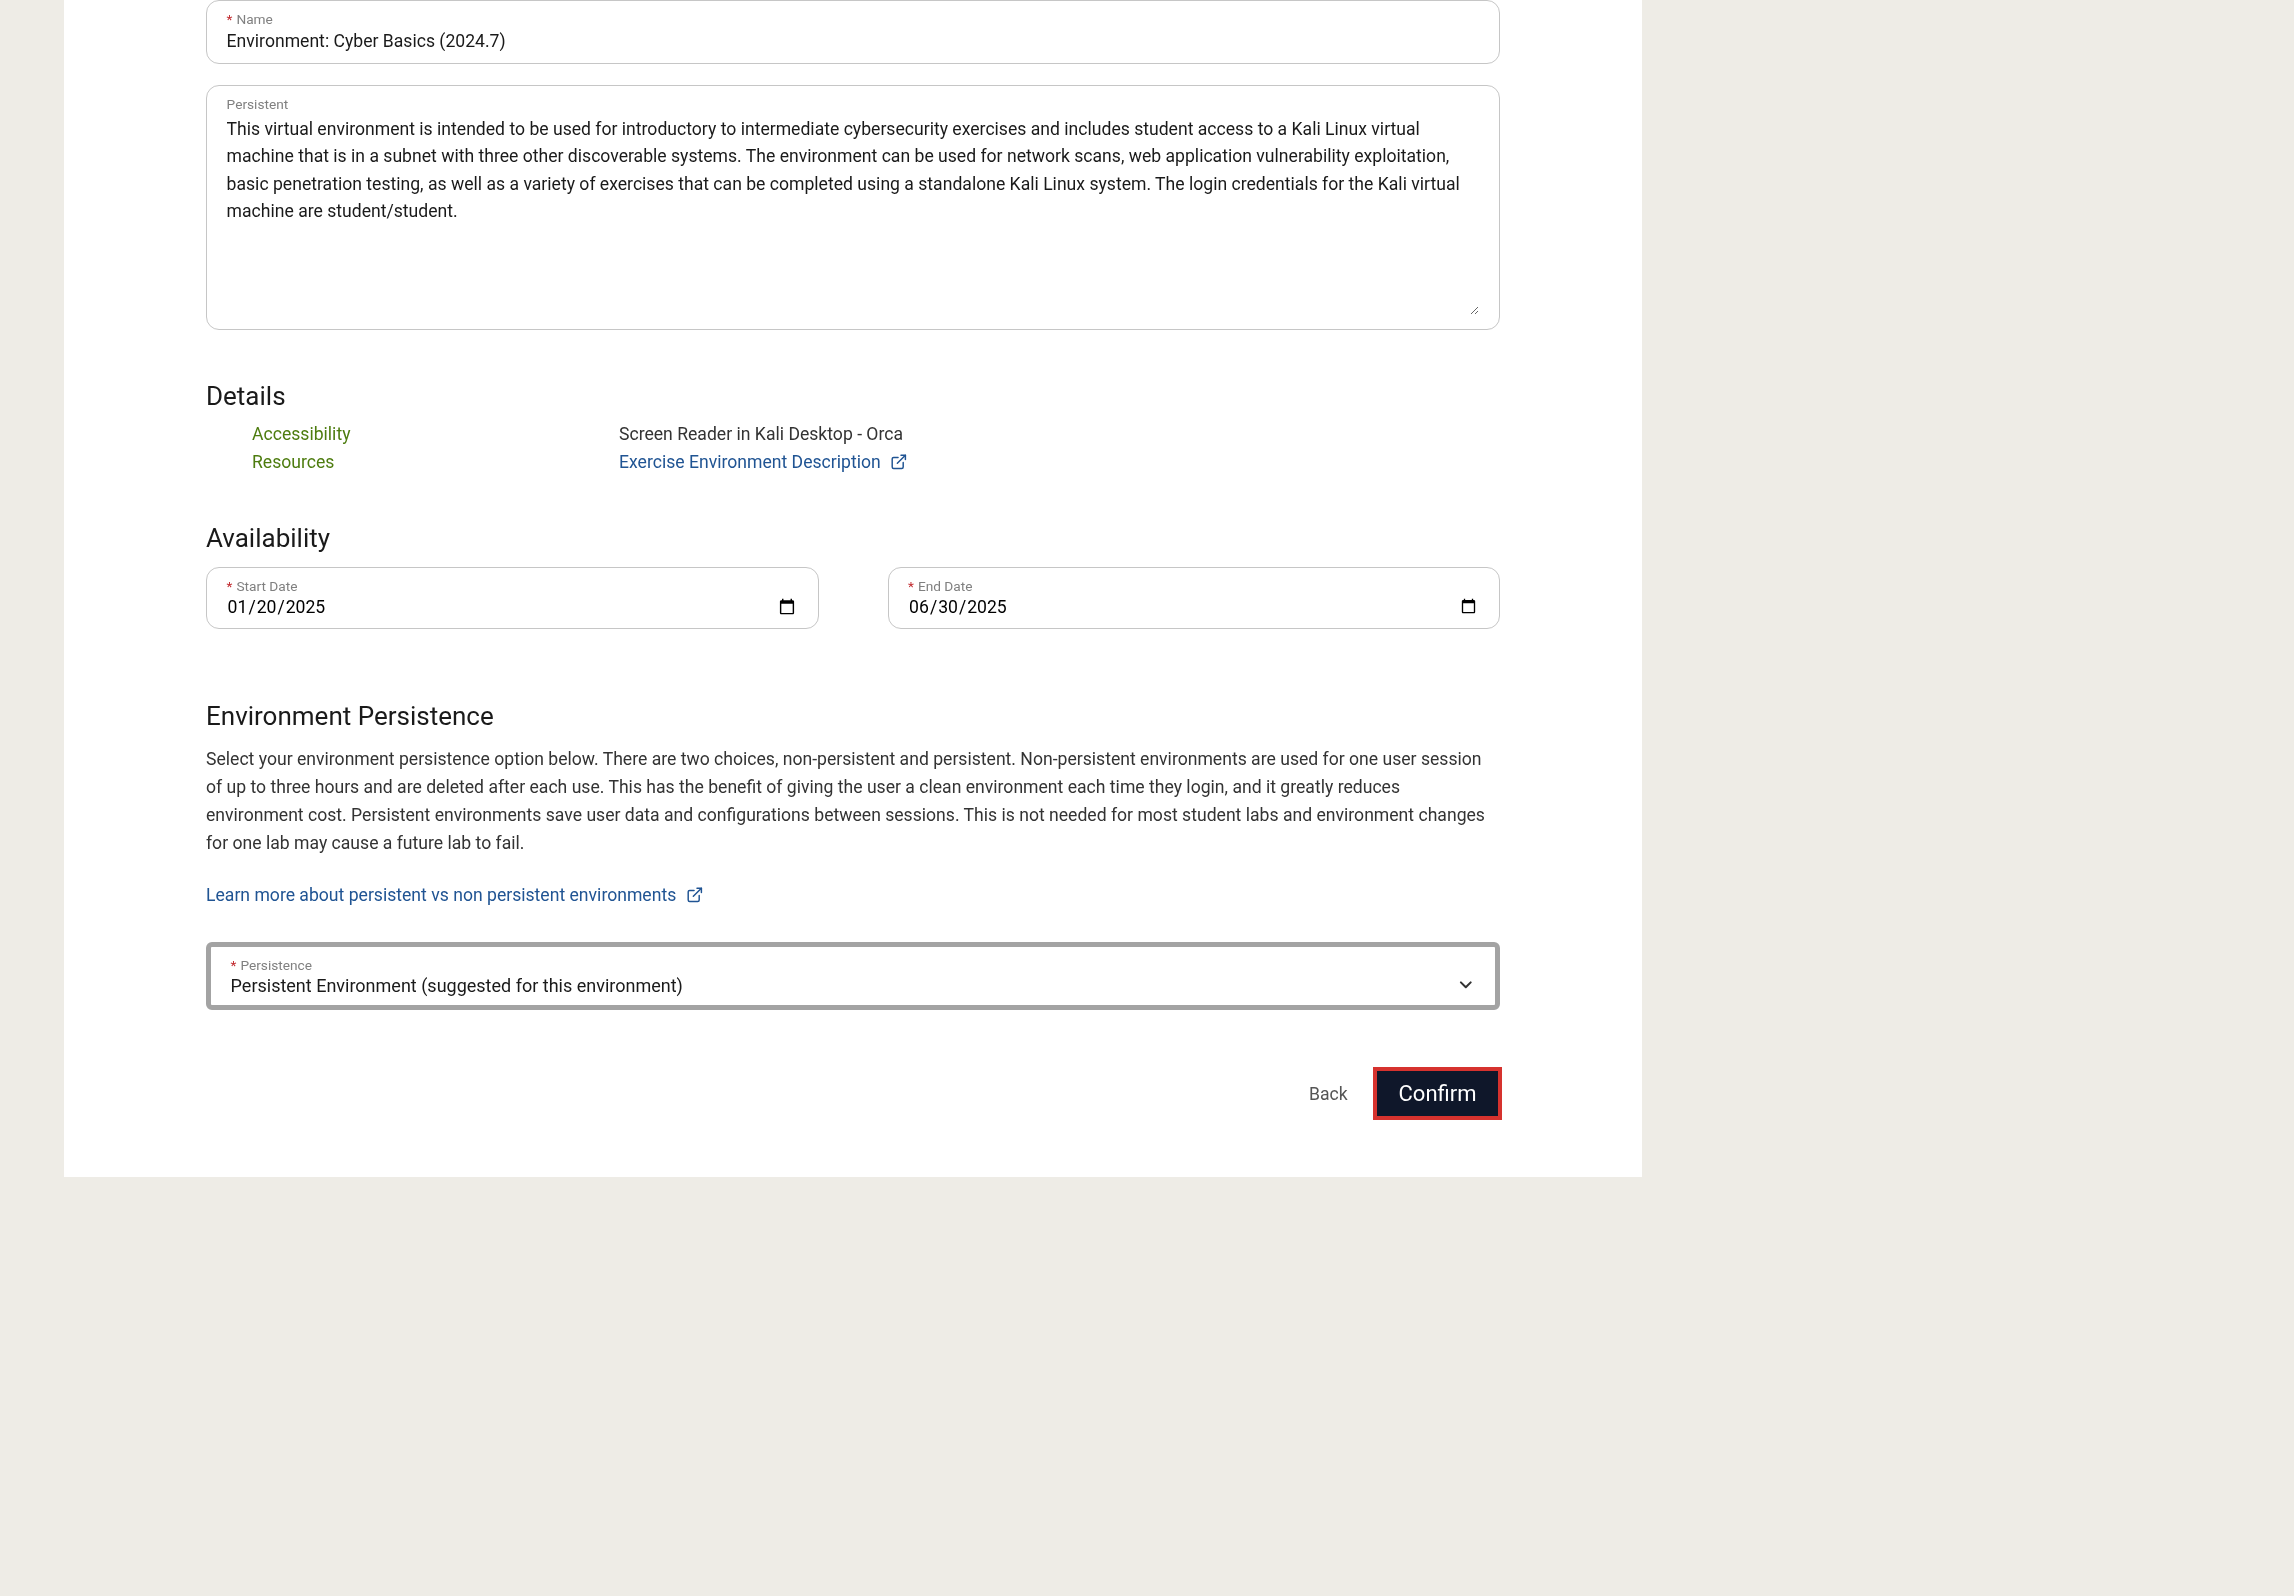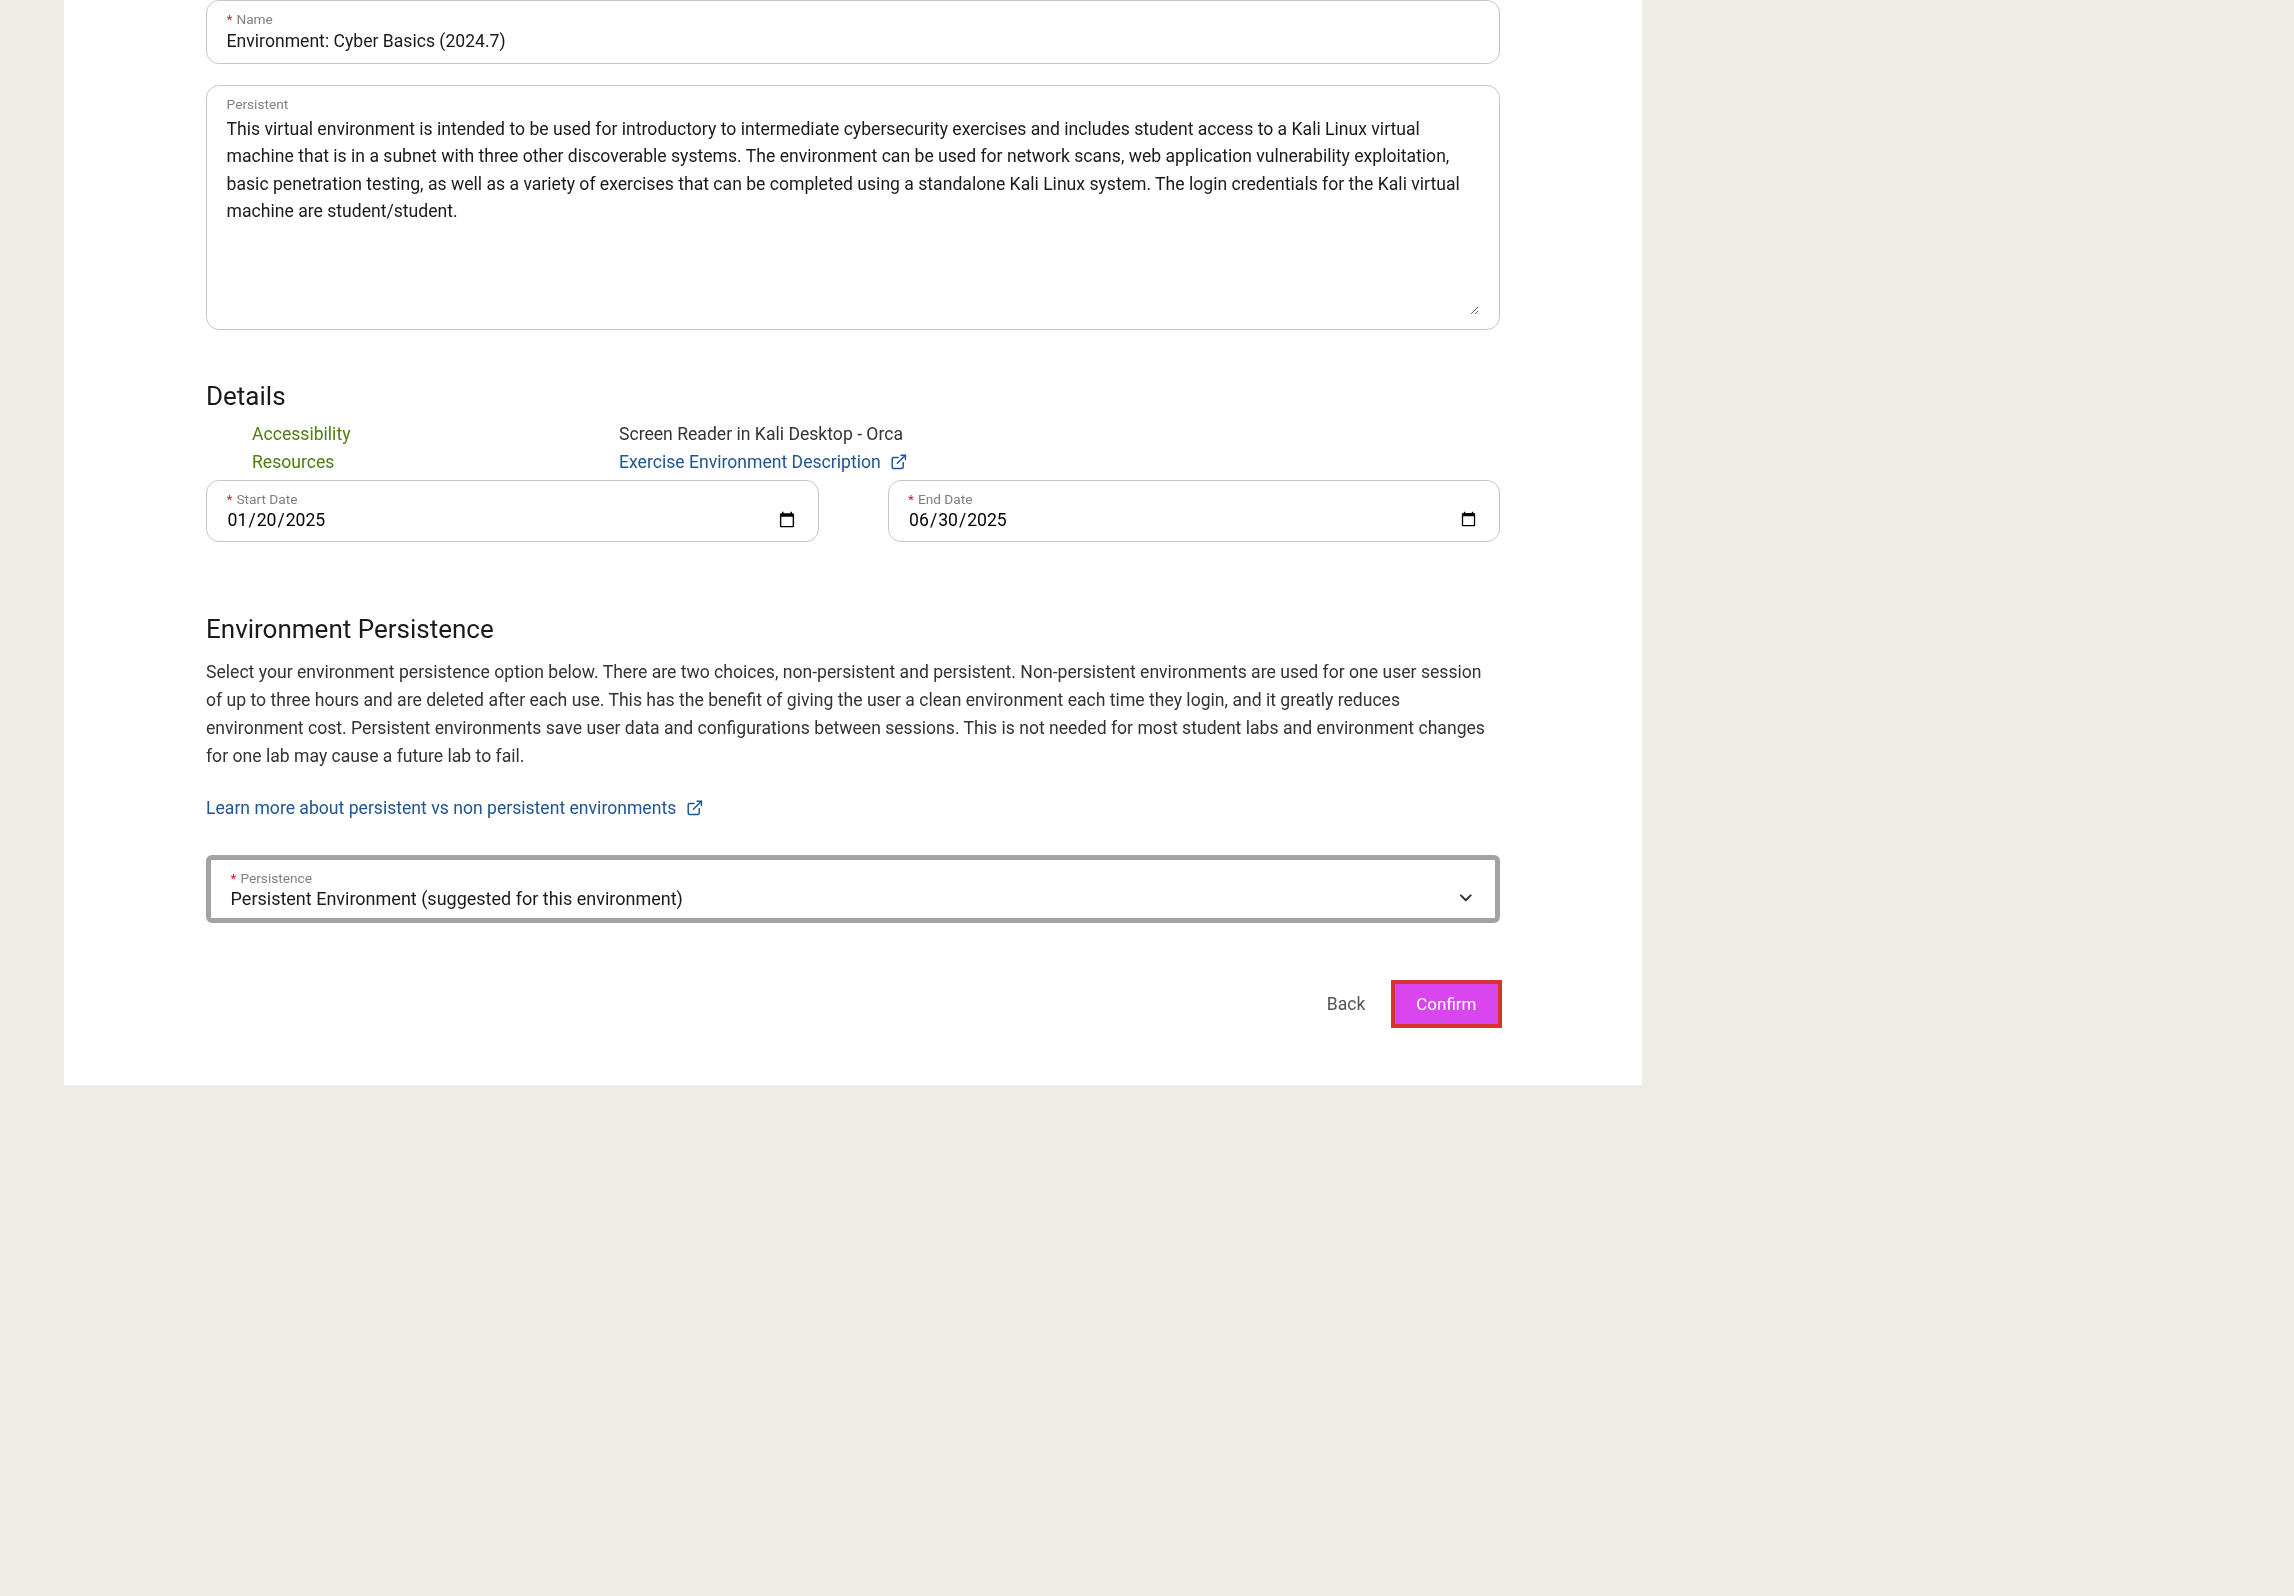--- a/index.html
+++ b/index.html
@@ -140,24 +140,24 @@
     }
     .btn-back {
       background: none;
       border: none;
       font-size: 17.6px;
       color: #555;
       cursor: pointer;
       font-family: inherit;
     }
     .btn-confirm {
-      background: #d946ef;
+      background: #0f172a;
       color: #fff;
       border: none;
-      font-size: 17px;
+      font-size: 22px;
       padding: 11.8px 23.5px;
       cursor: pointer;
       font-family: inherit;
       outline: 4.9px solid #d6322e;
       outline-offset: -2px;
     }
   </style>
 </head>
 <body>
 
@@ -190,20 +190,21 @@
         <span>Exercise Environment Description</span>
         <svg class="ext-icon" viewBox="0 0 24 24" fill="none" stroke="#205493" stroke-width="2" stroke-linecap="round" stroke-linejoin="round">
           <path d="M18 13v6a2 2 0 0 1-2 2H5a2 2 0 0 1-2-2V8a2 2 0 0 1 2-2h6"></path>
           <polyline points="15 3 21 3 21 9"></polyline>
           <line x1="10" y1="14" x2="21" y2="3"></line>
         </svg>
       </a>
     </div>
 
     
+    <h2 class="section-title">Availability</h2>
     <div class="date-row">
       <div class="field-group">
         <label class="field-label">
           <span class="req-star">*</span><span>Start Date</span>
         </label>
         <div class="date-input-wrap">
           <input type="date" value="2025-01-20" style="">
         </div>
       </div>
       <div class="field-group">

